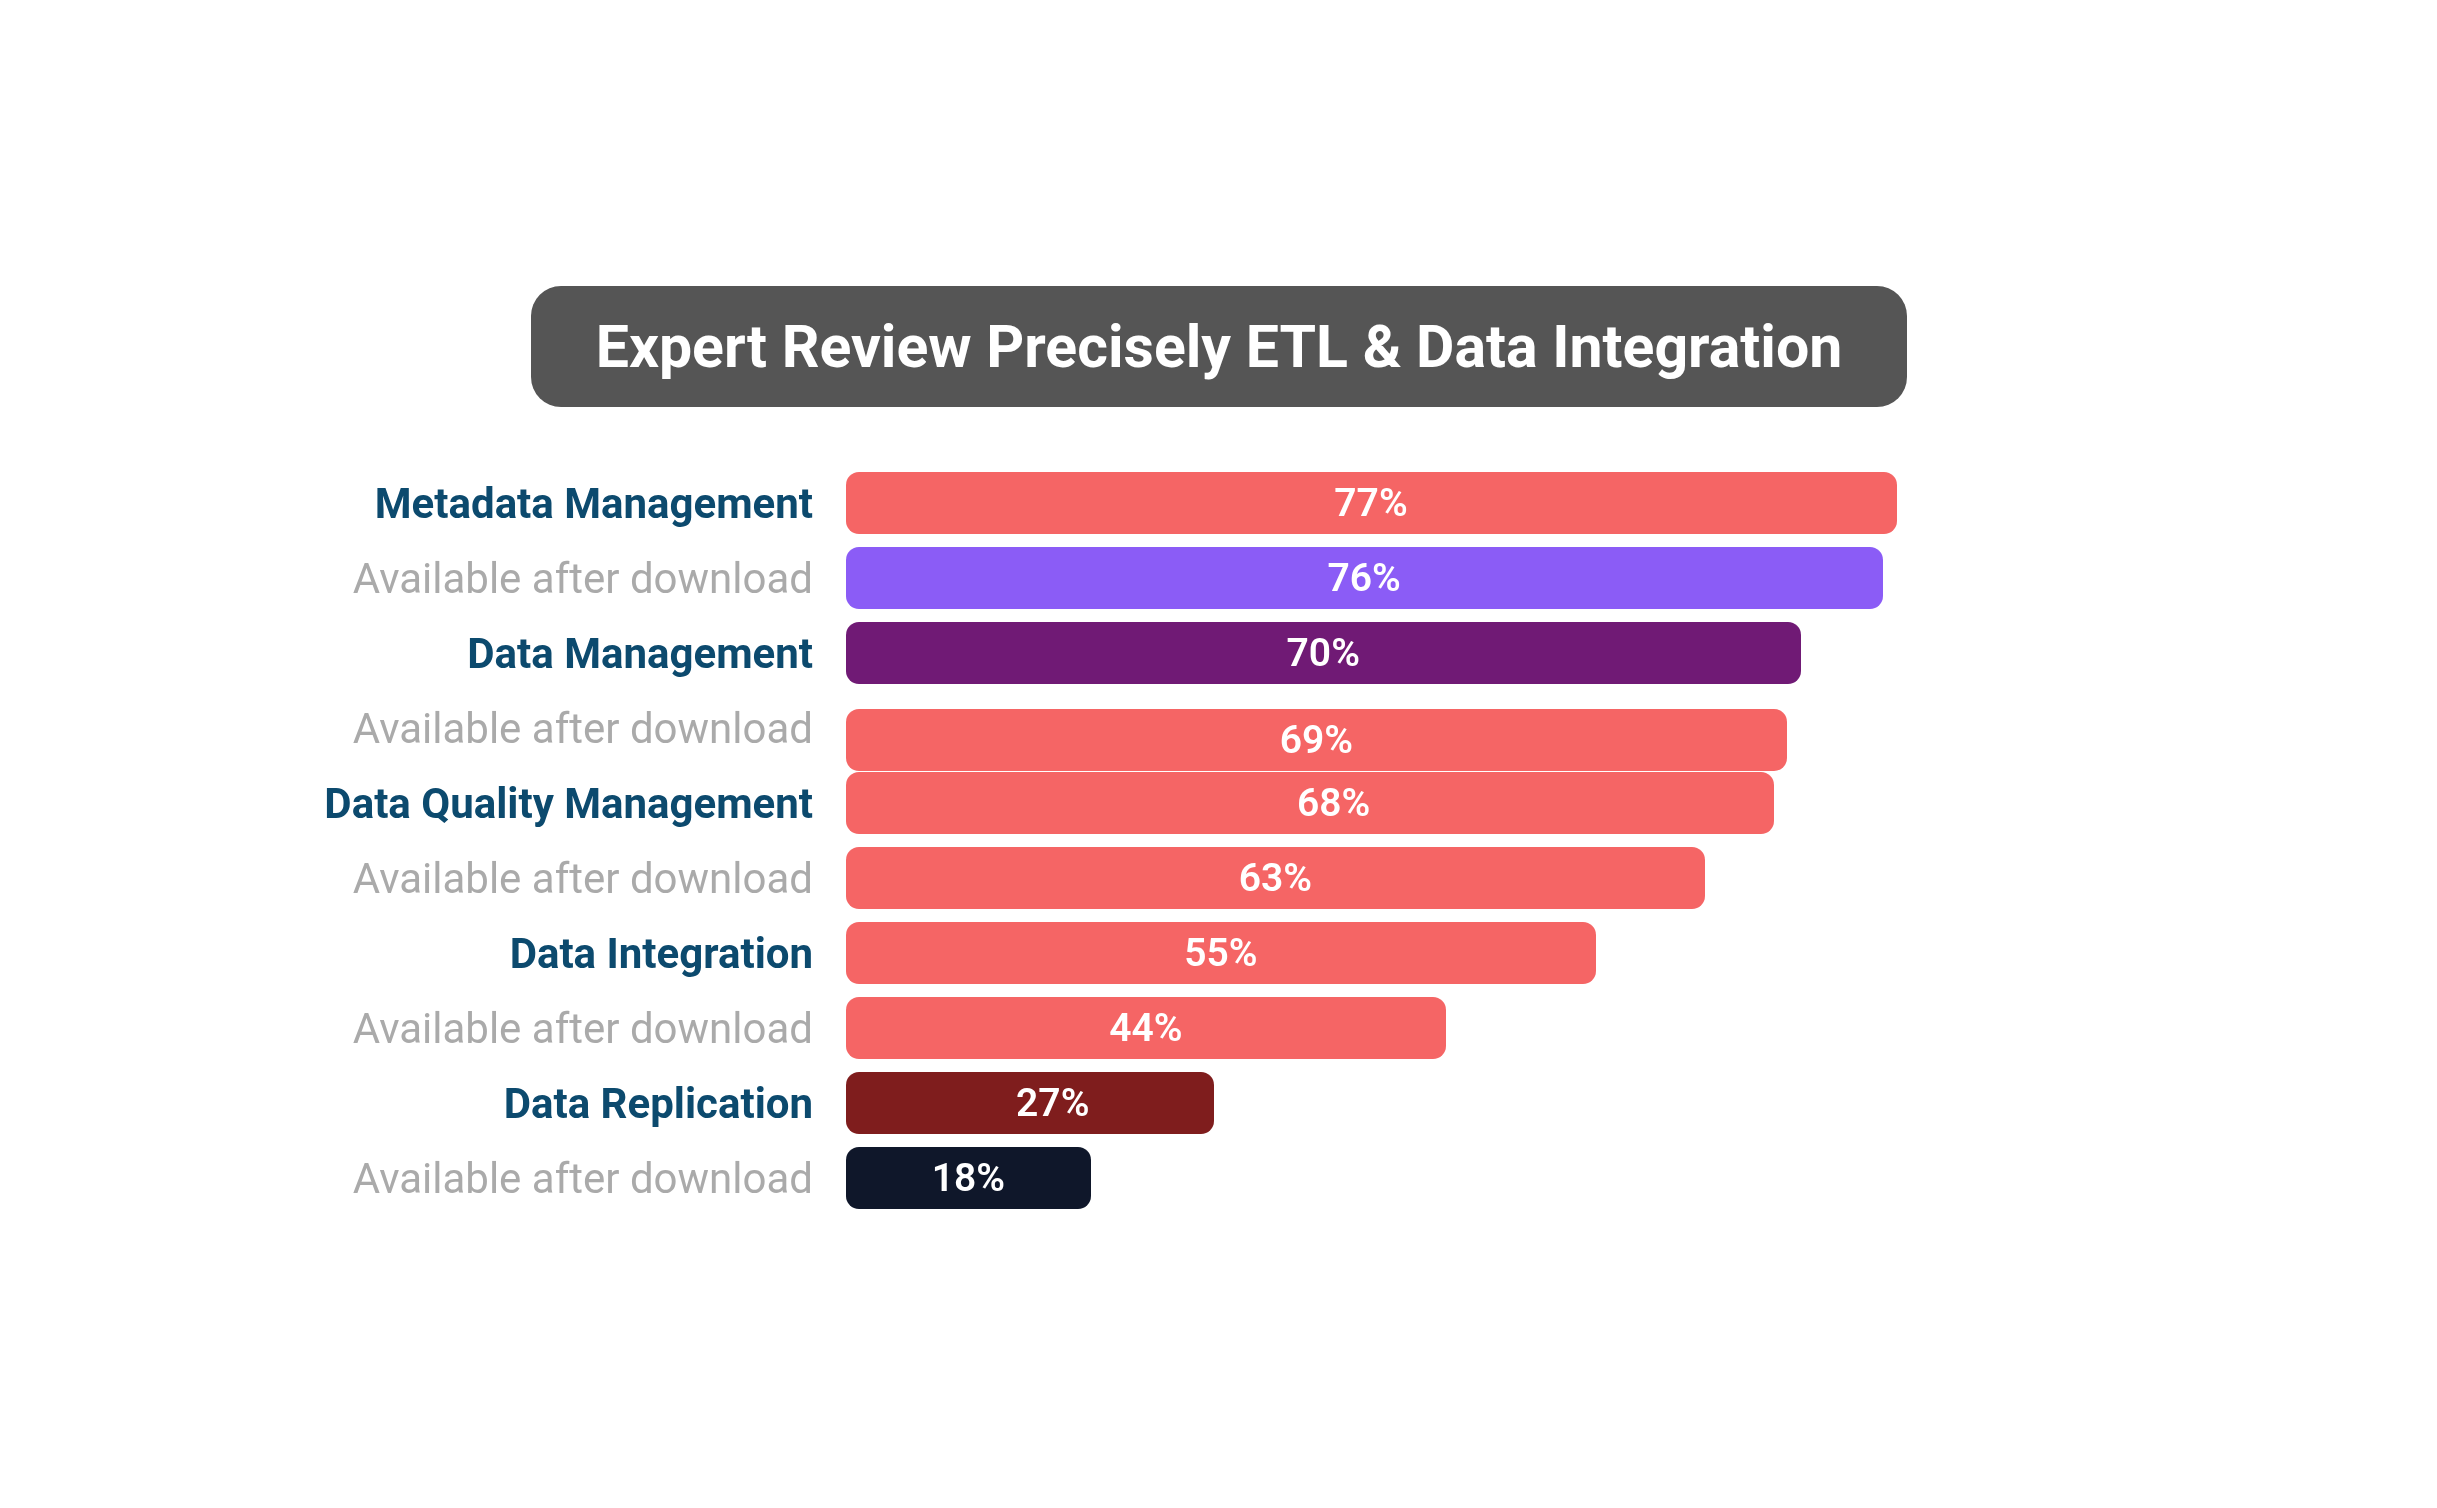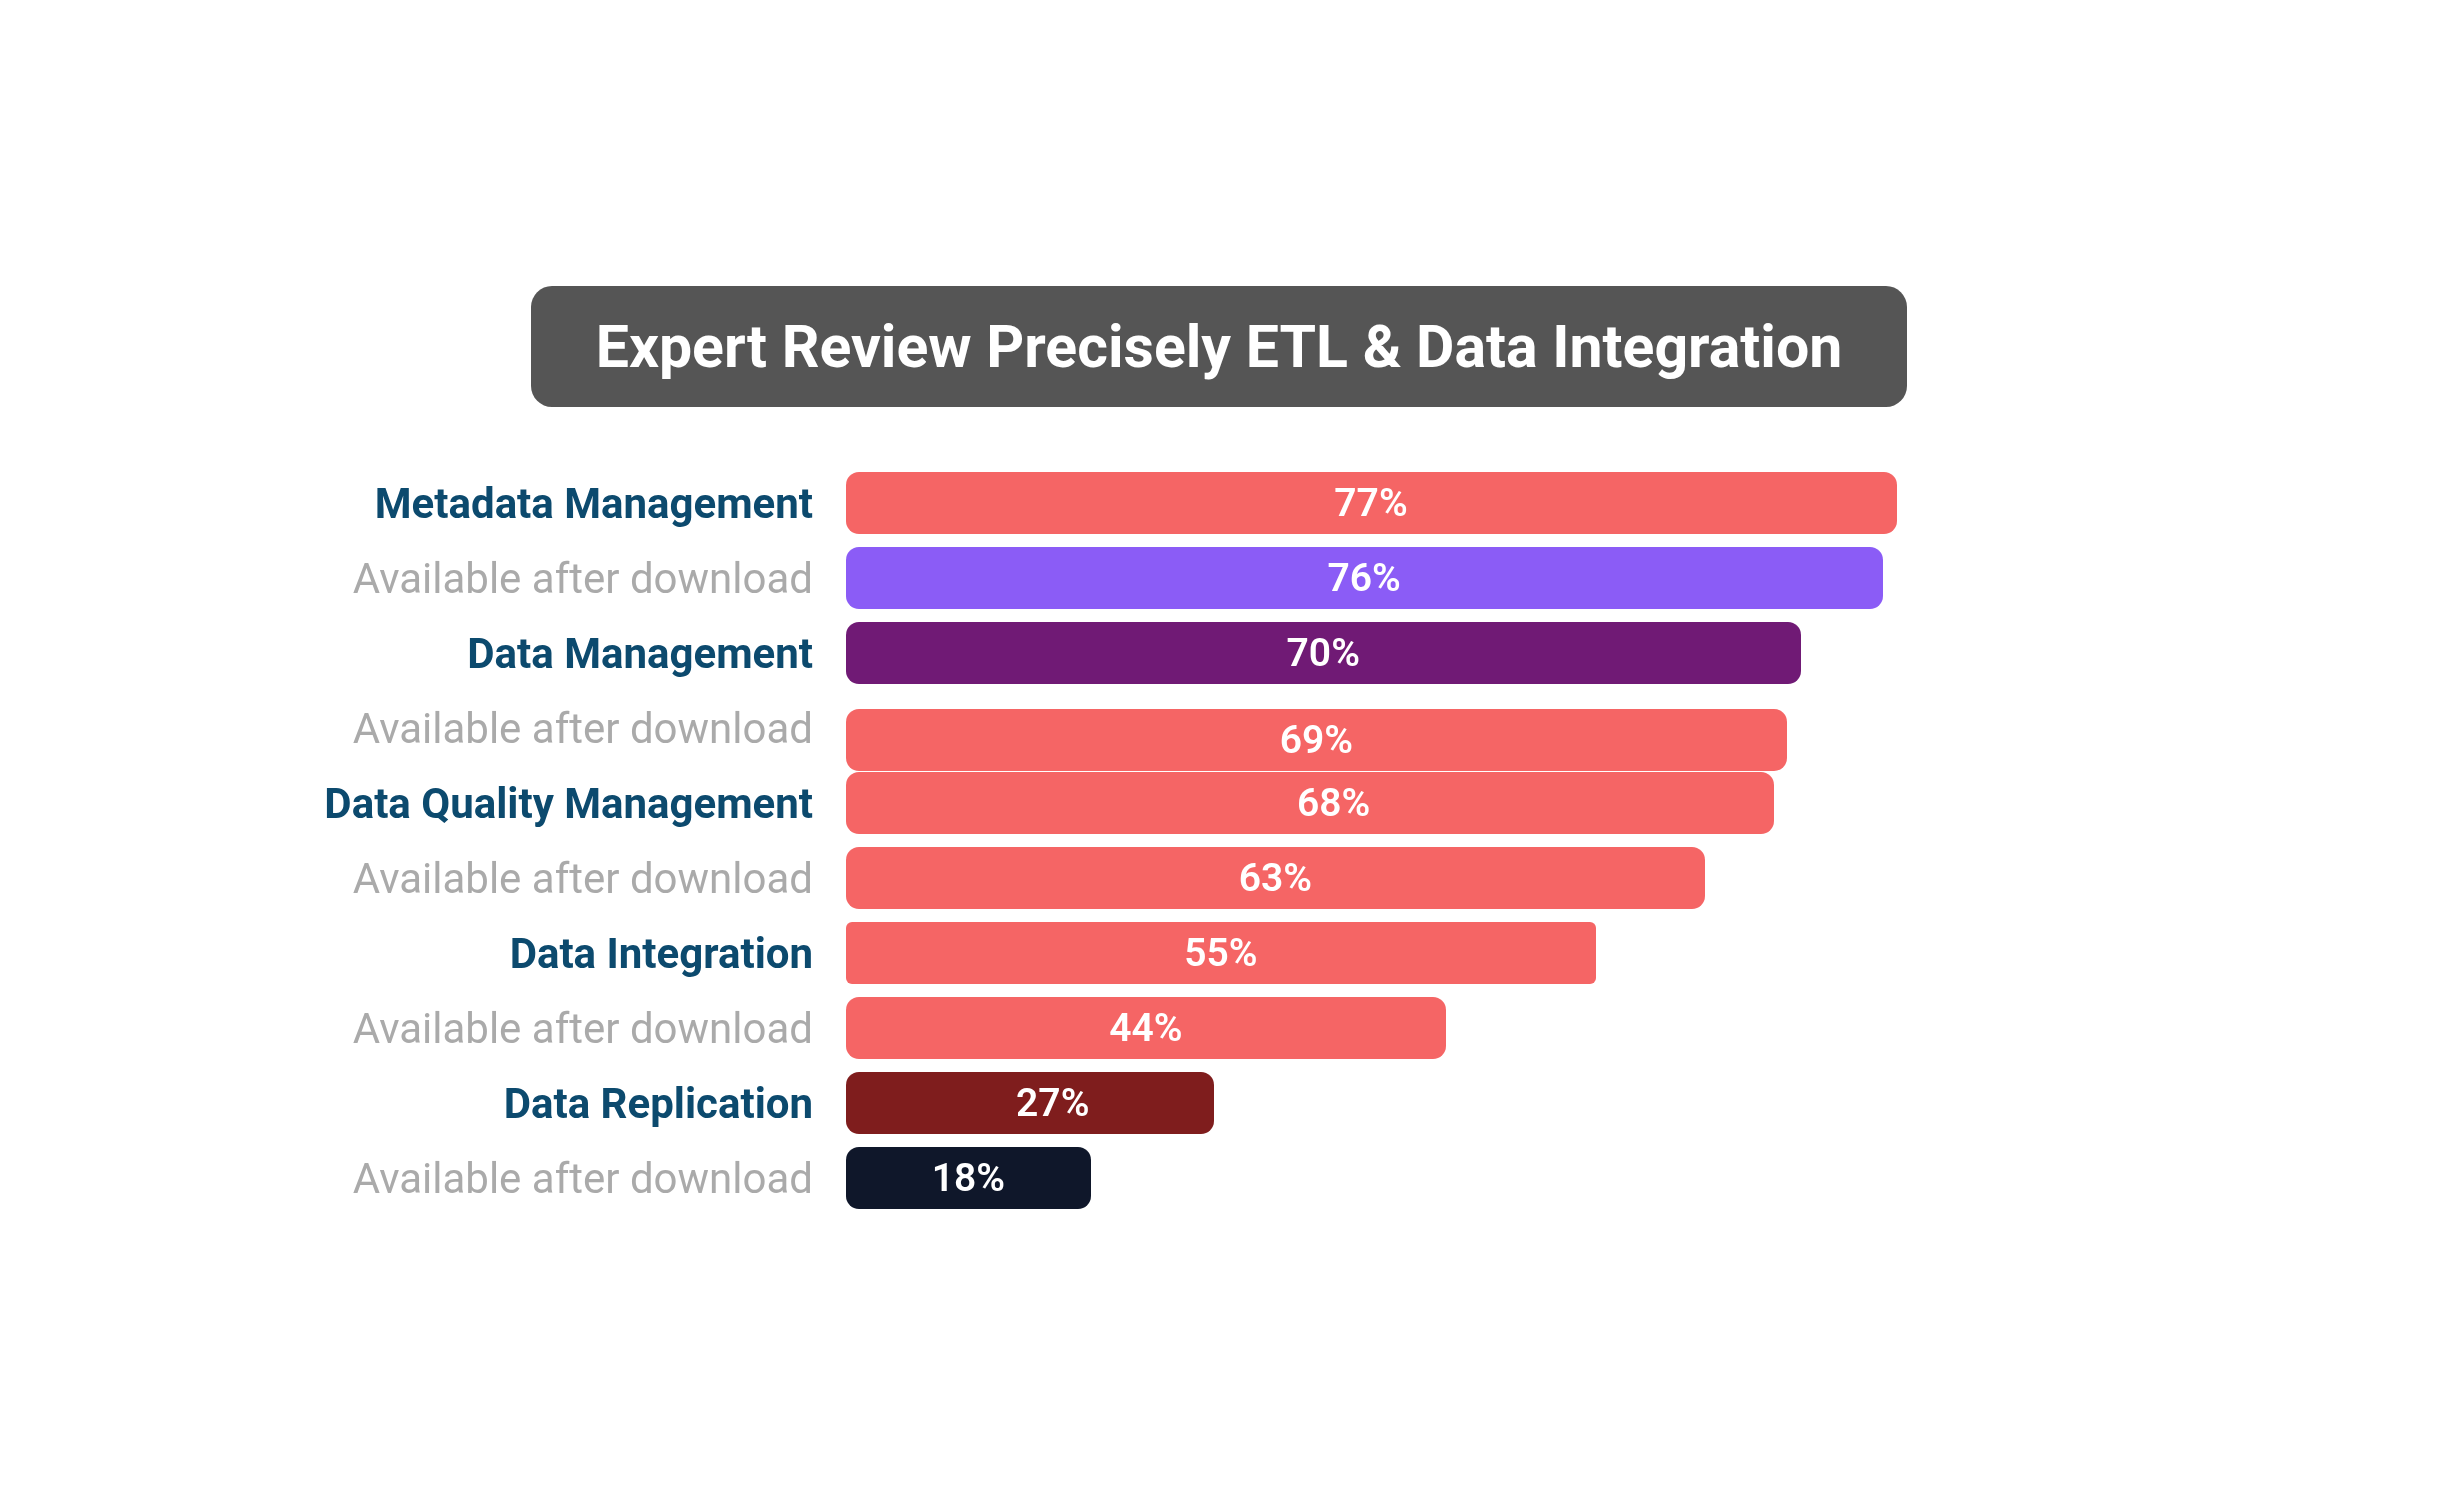--- a/index.html
+++ b/index.html
@@ -28,21 +28,21 @@
       justify-content: center;
       margin-bottom: 65px;
     }
 
     .chart-title {
       background: #555555;
       color: #ffffff;
       font-size: 59px;
       font-weight: 700;
       padding: 26px 65px;
-      border-radius: 21px;
+      border-radius: 30px;
       text-align: center;
     }
 
     .bars-section {
       display: flex;
       flex-direction: column;
       gap: 0px;
       padding-left: 49px;
     }
 
@@ -143,21 +143,21 @@
         <div class="bar-label secondary">Available after download</div>
         <div class="bar-track">
           <div class="bar-fill" style="width: 63%; background: rgb(245, 101, 101);">
             <span class="bar-value">63%</span>
           </div>
         </div>
       </div>
       <div class="bar-row">
         <div class="bar-label primary">Data Integration</div>
         <div class="bar-track">
-          <div class="bar-fill" style="width: 55%; background: rgb(245, 101, 101); border-radius: 6px;">
+          <div class="bar-fill" style="width: 55%; background: rgb(245, 101, 101);">
             <span class="bar-value">55%</span>
           </div>
         </div>
       </div>
       <div class="bar-row">
         <div class="bar-label secondary">Available after download</div>
         <div class="bar-track">
           <div class="bar-fill" style="width: 44%; background: rgb(245, 101, 101);">
             <span class="bar-value">44%</span>
           </div>

